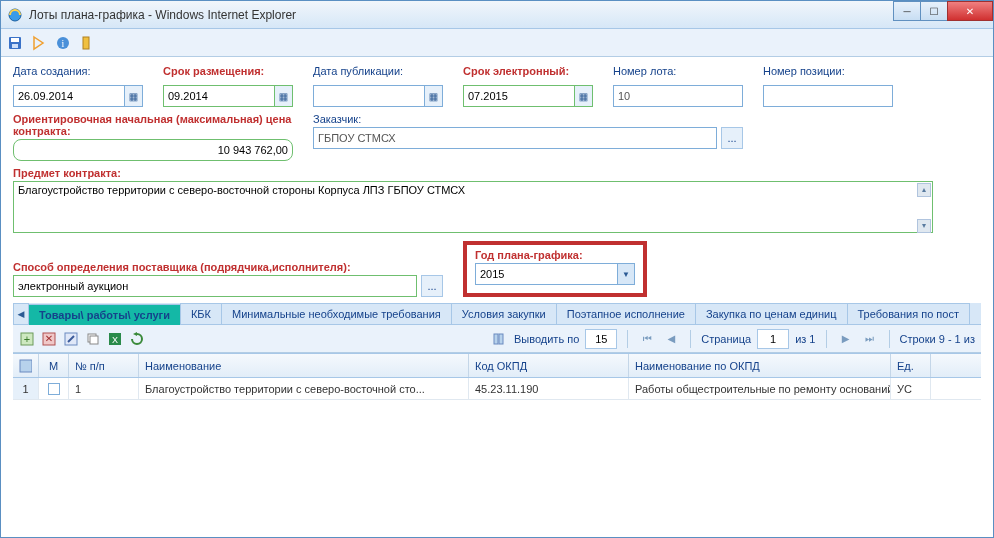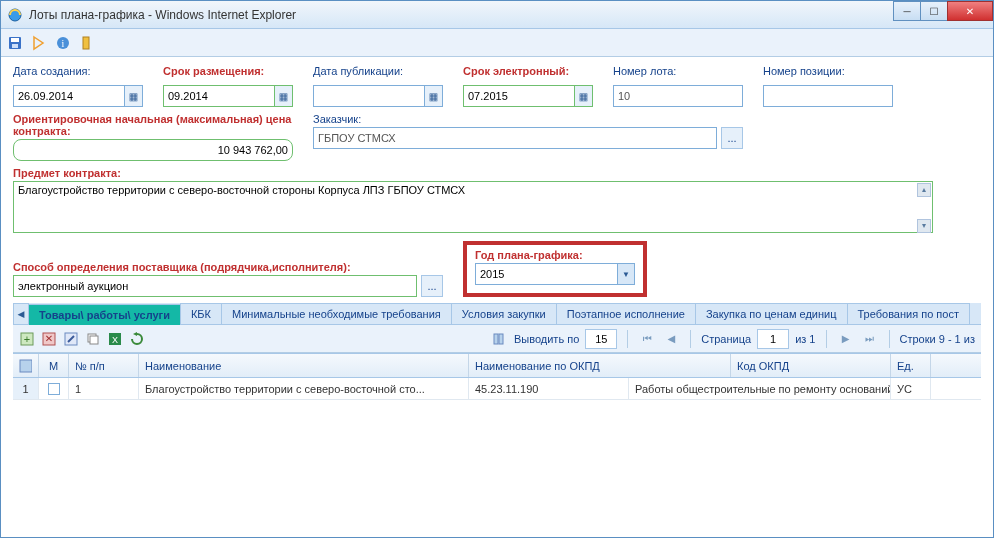--- a/index.html
+++ b/index.html
@@ -273,22 +273,22 @@
     <div class="grid">
       <div class="grid-head">
         <div class="gh c0">
             <svg width="14" height="14">
               <rect x="1" y="1" width="12" height="12" fill="#b7d2ec" stroke="#6a8ac0"></rect>
             </svg>
           </div>
         <div class="gh c1">М</div>
         <div class="gh c2">№ п/п</div>
         <div class="gh c3">Наименование</div>
+        <div class="gh c4">Код ОКПД</div>
         <div class="gh c5">Наименование по ОКПД</div>
-        <div class="gh c4">Код ОКПД</div>
         <div class="gh c6">Ед.</div>
       </div>
       <div class="grid-row">
         <div class="gc c0 num-cell">1</div>
         <div class="gc c1">
             <span class="chk"></span>
           </div>
         <div class="gc c2">1</div>
         <div class="gc c3">Благоустройство территории с северо-восточной сто...</div>
         <div class="gc c4">45.23.11.190</div>

